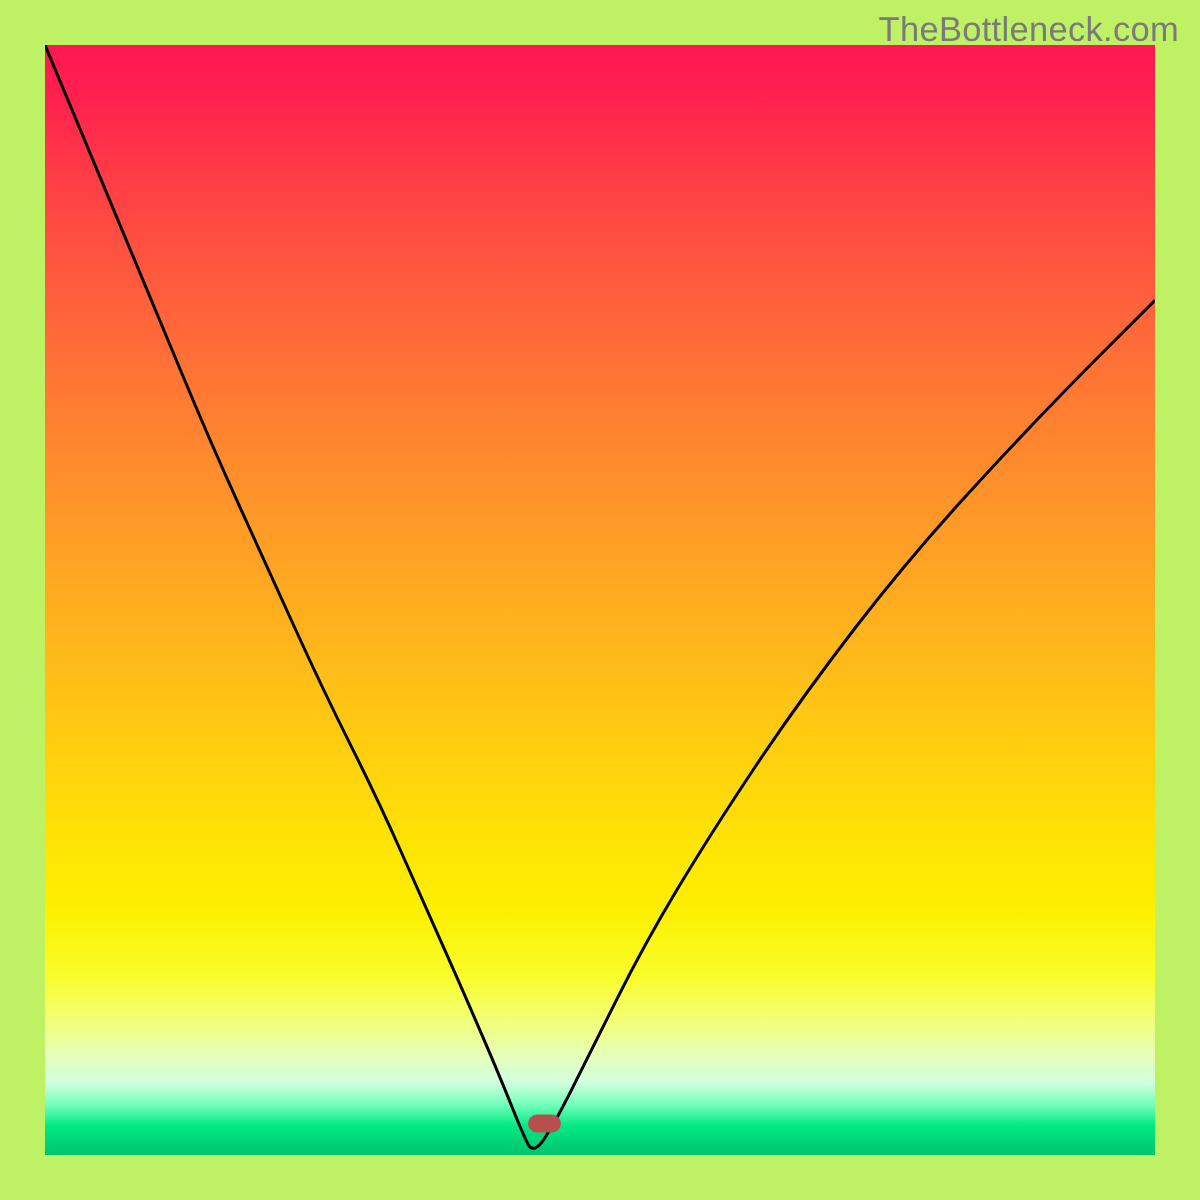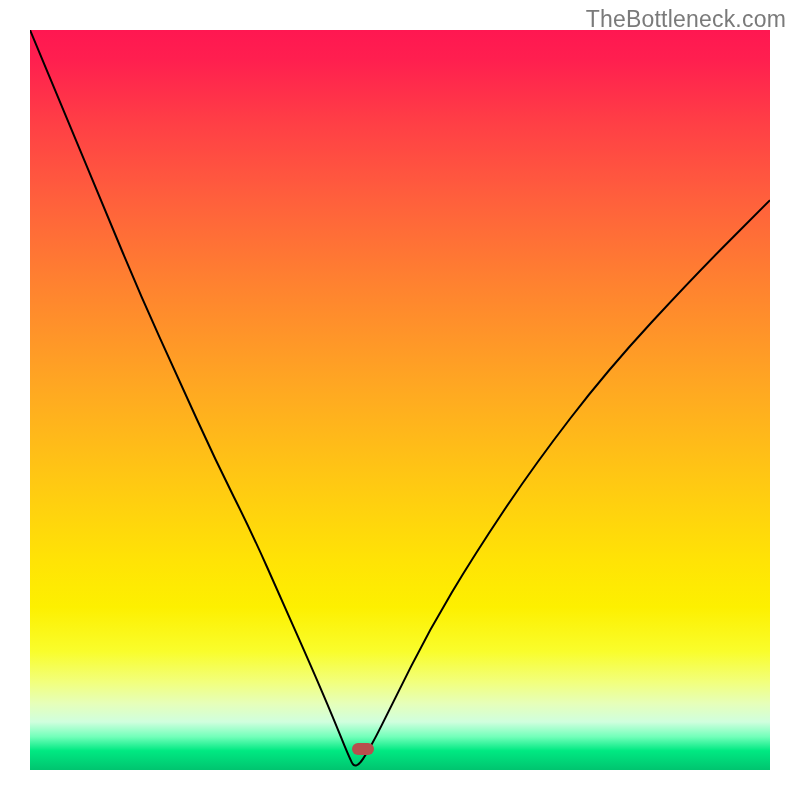--- a/index.html
+++ b/index.html
@@ -8,21 +8,21 @@
     width: 800px;
     height: 800px;
     overflow: hidden;
     background: #000;
     font-family: Arial, Helvetica, sans-serif;
   }
   .frame {
     position: relative;
     width: 800px;
     height: 800px;
-    background: #ffffff;
+    background: #bef264;
   }
   .watermark {
     position: absolute;
     top: 6px;
     right: 14px;
     color: #7a7a7a;
     font-size: 23px;
     font-weight: 500;
     letter-spacing: 0.2px;
     z-index: 10;

